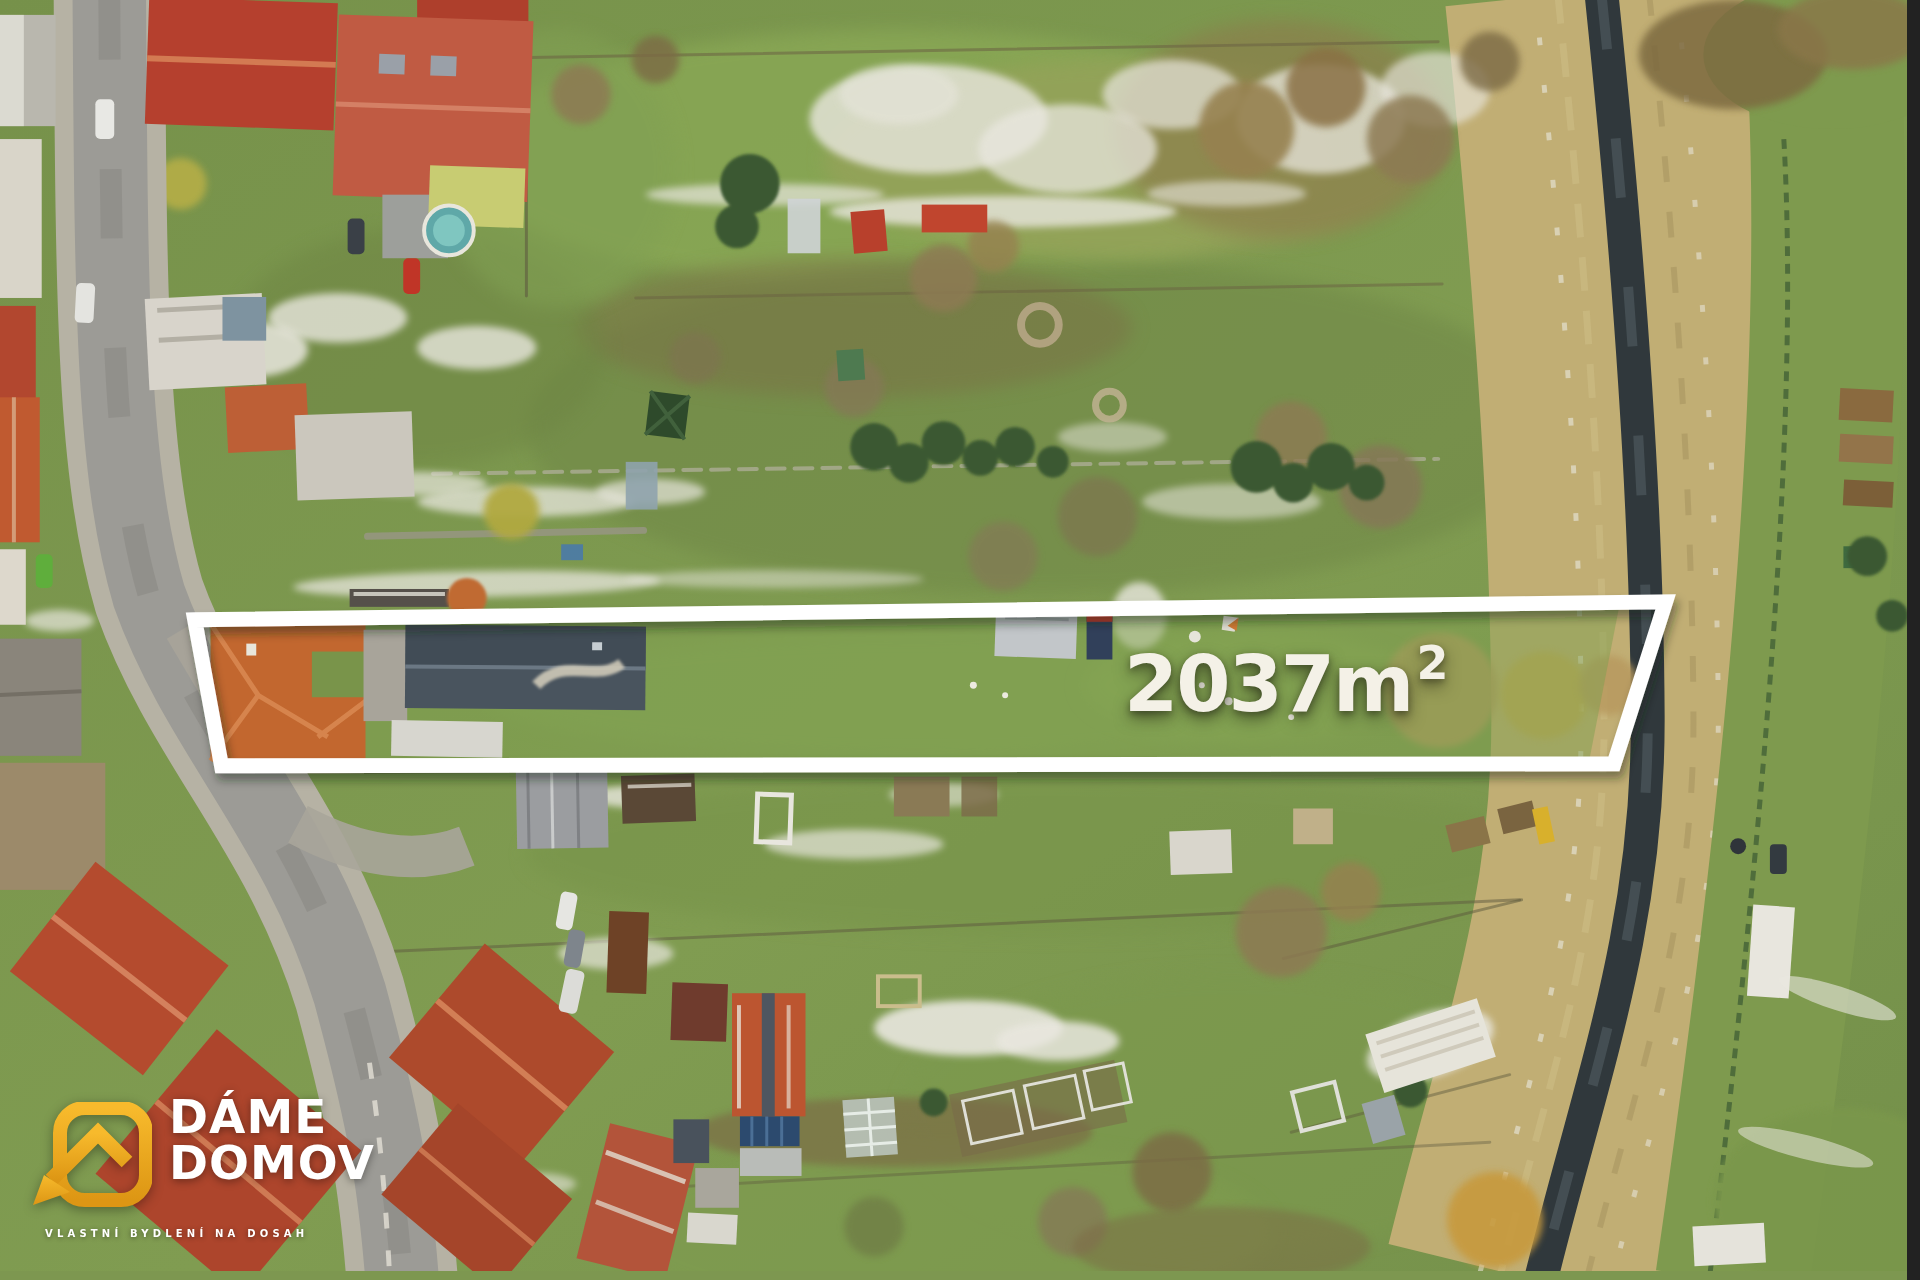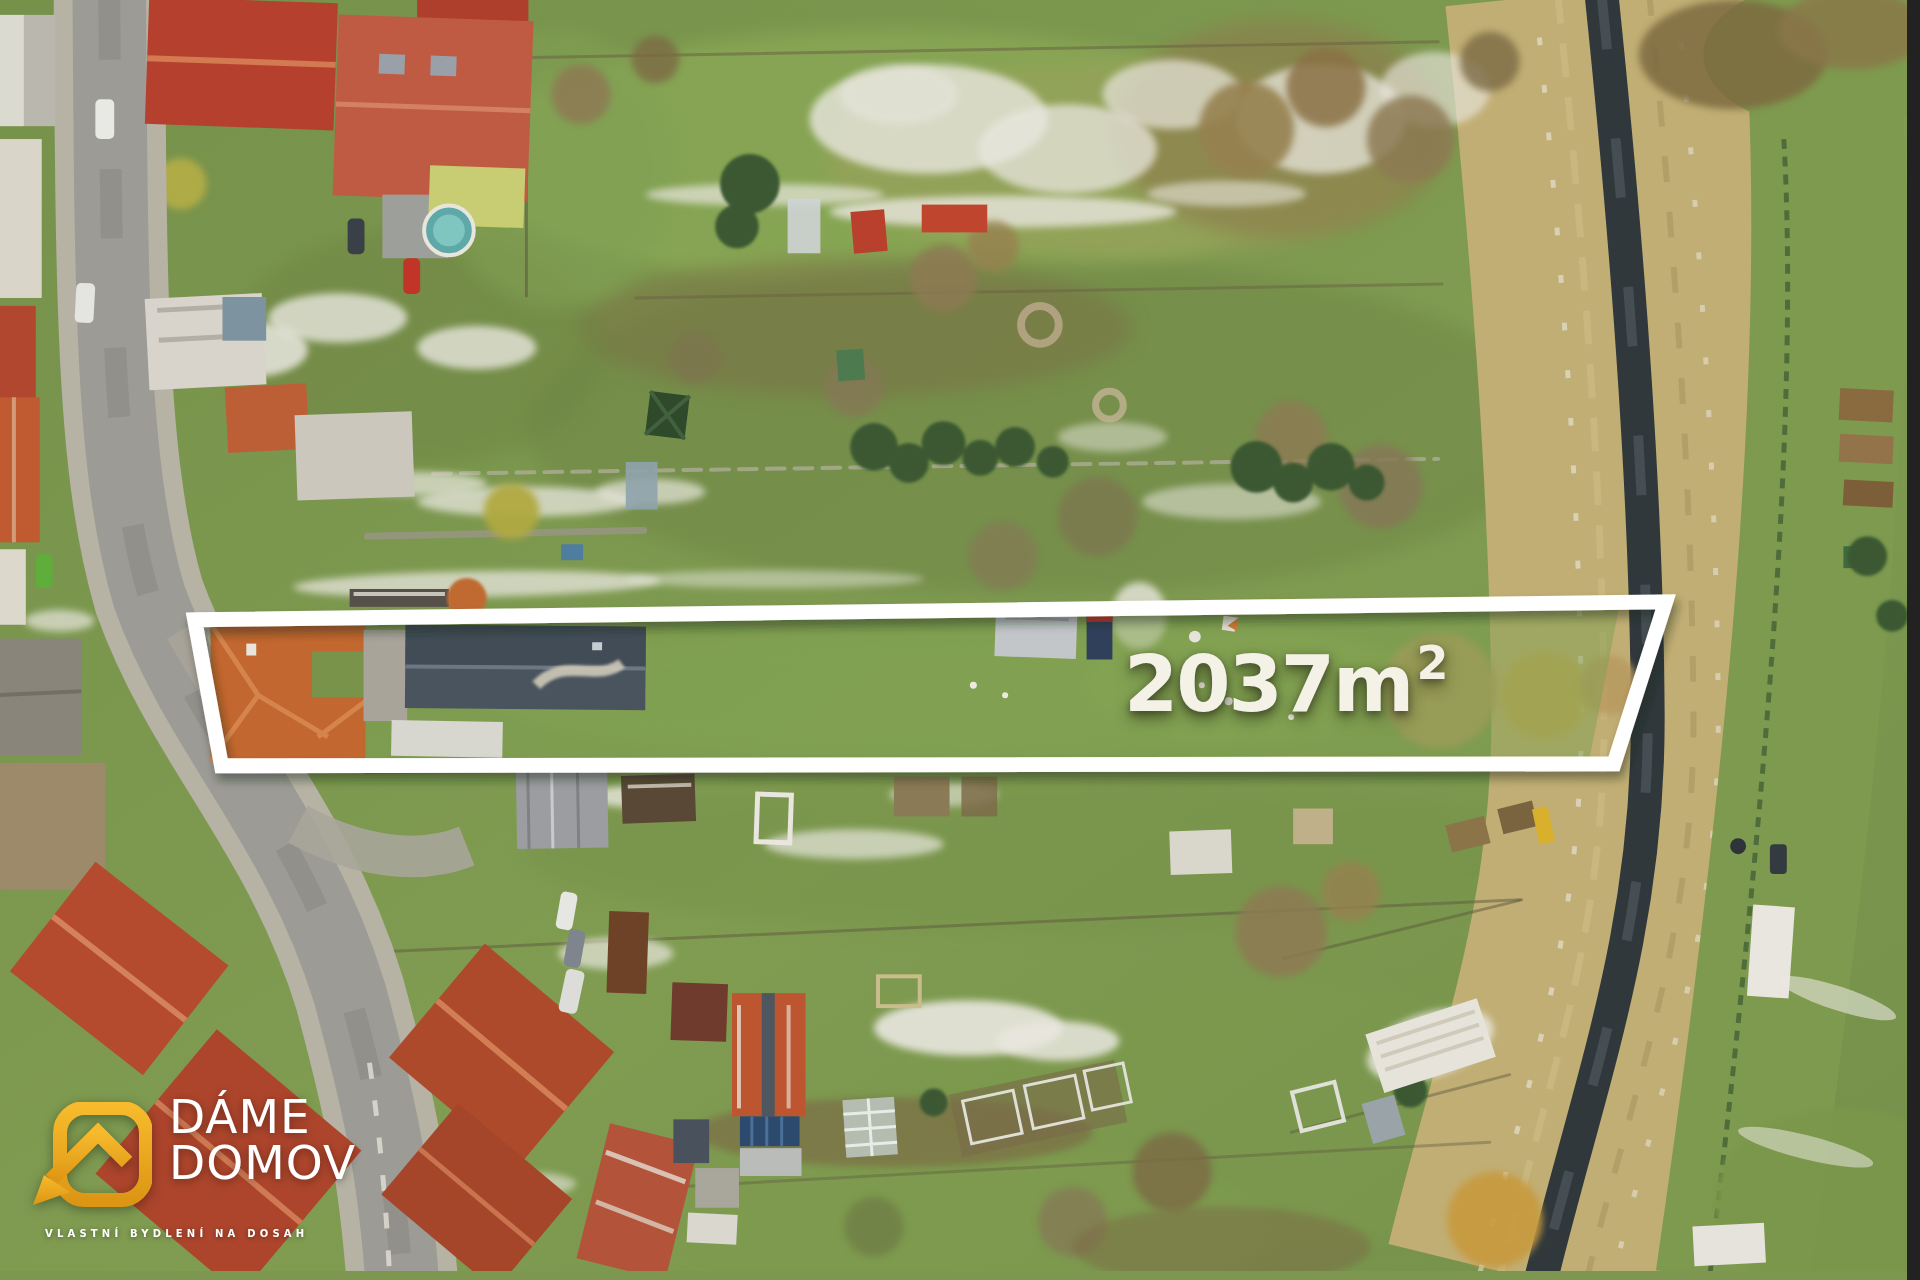--- a/index.html
+++ b/index.html
@@ -16,21 +16,21 @@
     text-shadow:0 7px 16px rgba(25,25,15,.55),0 3px 6px rgba(25,25,15,.38);
   }
   .area-label .sup{
     font-size:46px;vertical-align:32px;margin-left:4px;letter-spacing:0;
   }
   
   .brand{position:absolute;left:30px;top:1094px;color:#fff;}
   .brand-row{display:flex;align-items:flex-start;}
   .brand-icon{width:122px;height:110px;margin-top:8px;flex:0 0 auto;
     filter:drop-shadow(0 3px 6px rgba(0,0,0,.35));}
-  .brand-text{margin-left:17px;font-weight:normal;font-size:47px;line-height:.98;
+  .brand-text{margin-left:17px;font-weight:bold;font-size:47px;line-height:.98;
     letter-spacing:1px;text-shadow:0 2px 8px rgba(0,0,0,.4);}
   .brand-tagline{margin-top:16px;margin-left:15px;font-size:10px;font-weight:bold;
     letter-spacing:4.2px;white-space:nowrap;text-shadow:0 1px 5px rgba(0,0,0,.45);}
 </style>
 </head>
 <body>
 
 <div class="stage">
 
   <svg class="scene" viewBox="0 0 1920 1280">

